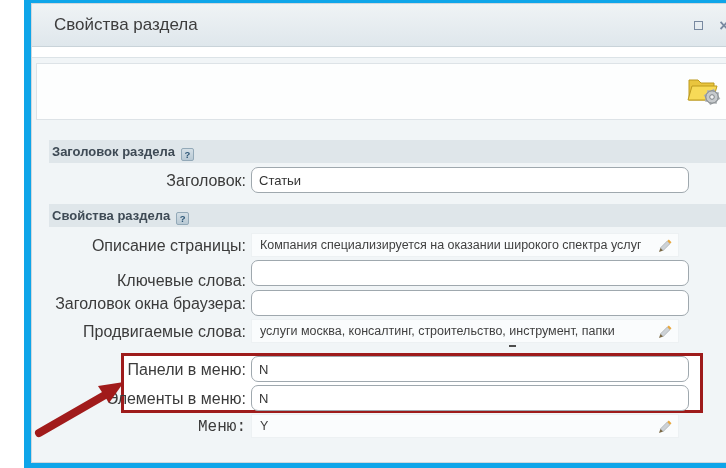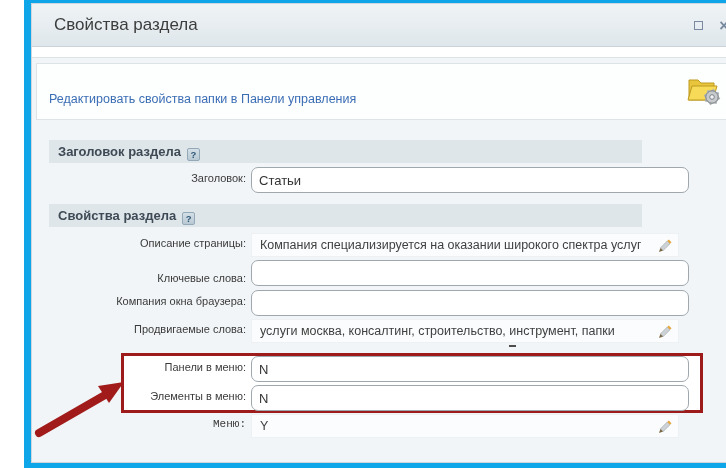--- a/index.html
+++ b/index.html
@@ -27,31 +27,31 @@
            background:#f1f5f7; border-top:1px solid #dce3e7; }
 
   .headerband { position:absolute; left:4px; right:4px; top:5px; height:57px;
                 background:#fdfefe; border:1px solid #dde3e7; }
   .headerband .htitle { position:absolute; left:12px; top:10px; font-size:12.5px;
                         font-weight:700; color:#1f1f1f; }
   .headerband .hlink  { position:absolute; left:12px; top:28px; font-size:12.5px;
                         color:#3b6eb5; cursor:pointer; text-decoration:none; }
   .headerband .foldericon { position:absolute; right:14px; top:9px; cursor:pointer; }
 
-  .secbar { position:absolute; left:17px; width:593px; height:23px;
-            background:#dfe6ea; line-height:23px; padding-left:9px;
+  .secbar { position:absolute; left:17px; width:678px; height:23px;
+            background:#dfe6ea; line-height:23px; padding-left:3px;
             font-size:13px; font-weight:700; color:#3e4a55; }
   .helpicon { display:inline-block; width:13px; height:13px; margin-left:6px;
               vertical-align:-2px; background:linear-gradient(#d4dfe6,#b9c9d4);
               border:1px solid #93a9b8; border-radius:2px; color:#2e5777;
               font-size:9.5px; font-weight:700; line-height:11px; text-align:center;
               cursor:pointer; }
 
   .lbl { position:absolute; left:0; width:214px; text-align:right;
-         font-size:11px; color:#3b3b3b; white-space:nowrap; }
+         font-size:16px; color:#3b3b3b; white-space:nowrap; }
   .inp { position:absolute; left:219px; width:438px; height:26px;
          border:1px solid #9fa8ae; border-radius:7px; background:#fff;
          padding:3px 7px; font-size:13px; color:#333;
          font-family:"Liberation Sans", sans-serif; }
   .valbox { position:absolute; left:219px; width:428px; height:24px;
             background:#fafcfd; border:1px solid #edf1f3; display:flex;
             align-items:center; padding:0 26px 0 8px; }
   .valbox .vtext { font-size:12.5px; color:#3f3f3f; white-space:nowrap;
                    overflow:hidden; }
   .pencil { position:absolute; right:5px; top:4px; cursor:pointer; }
@@ -73,21 +73,20 @@
       <span class="title">Свойства раздела</span>
       <span class="winbtn btn-max">
         <span class="sq"></span>
       </span>
       <span class="winbtn btn-close">×</span>
     </div>
 
     <div class="panel">
 
       <div class="headerband">
-        <a class="hlink">Редактировать свойства папки в Панели управления</a>
         <span class="foldericon">
           <svg width="38" height="34" viewBox="0 0 38 34">
             <path d="M4 7 L13 7 L16 10 L29 10 L29 27 L4 27 Z" fill="#e9c53e" stroke="#bd9a1f" stroke-width="1"></path>
             <path d="M7 13 L32 13 L28 27 L3 27 Z" fill="#f7da57" stroke="#bd9a1f" stroke-width="1"></path>
             <g transform="translate(27,24)">
               <rect x="-6" y="-6" width="12" height="12" fill="#aeb3b7" transform="rotate(12)"></rect>
               <rect x="-6" y="-6" width="12" height="12" fill="#aeb3b7" transform="rotate(57)"></rect>
               <circle r="6.2" fill="#c6cacd" stroke="#7e8387" stroke-width="1"></circle>
               <circle r="2.3" fill="#f2f3f4" stroke="#7e8387" stroke-width="1"></circle>
             </g>
@@ -114,21 +113,21 @@
             <polygon points="1,14 2.5,9.8 5.2,12.5" fill="#7c6a45"></polygon>
             <polygon points="2.5,9.8 9.3,3 12,5.7 5.2,12.5" fill="#cdd2d6" stroke="#9aa0a5" stroke-width="0.6"></polygon>
             <polygon points="9.3,3 10.8,1.5 13.5,4.2 12,5.7" fill="#e9a83c"></polygon>
           </svg>
         </span>
       </div>
 
       <label class="lbl" style="top:214px;padding-left:24px;">Ключевые слова:</label>
       <input class="inp" style="top: 202px;" type="text" value="">
 
-      <label class="lbl" style="top:237px;">Компания окна браузера:</label>
+      <label class="lbl" style="top:237px;">Заголовок окна браузера:</label>
       <input class="inp" style="top: 232px;" type="text" value="">
 
       <label class="lbl" style="top:265px;">Продвигаемые слова:</label>
       <div class="valbox" style="top:261px;">
         <span class="vtext">услуги москва, консалтинг, строительство, инструмент, папки</span>
         <span class="pencil">
           <svg width="15" height="15" viewBox="0 0 15 15">
             <polygon points="1,14 2.5,9.8 5.2,12.5" fill="#7c6a45"></polygon>
             <polygon points="2.5,9.8 9.3,3 12,5.7 5.2,12.5" fill="#cdd2d6" stroke="#9aa0a5" stroke-width="0.6"></polygon>
             <polygon points="9.3,3 10.8,1.5 13.5,4.2 12,5.7" fill="#e9a83c"></polygon>

